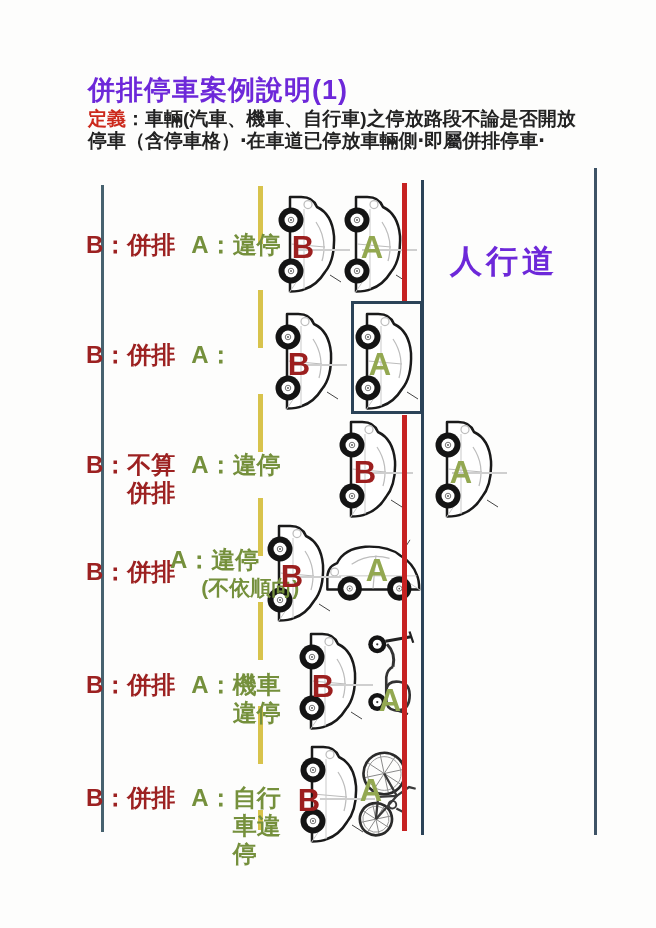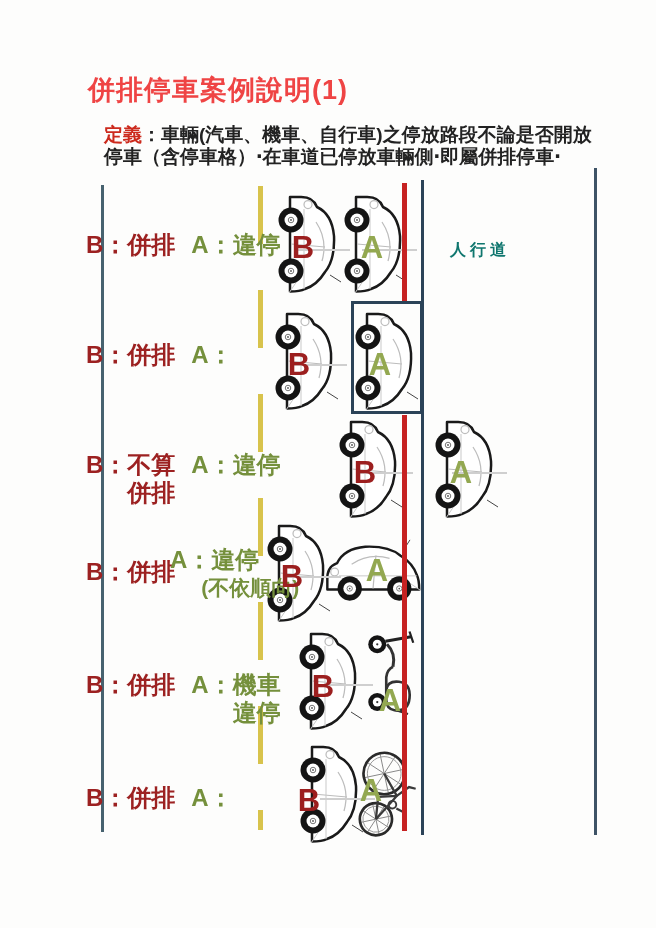--- a/index.html
+++ b/index.html
@@ -4,24 +4,24 @@
 <style>
   html,body{margin:0;padding:0;background:#e8e8e8;}
   .canvas{
     position:relative;width:656px;height:928px;margin:0 auto;
     background:#fdfdfc;overflow:hidden;
     font-family:"Liberation Sans","DejaVu Sans",sans-serif;
   }
   
   .title{
     position:absolute;left:88px;top:72px;margin:0;
-    font-size:27px;font-weight:700;color:#ef4444;letter-spacing:1px;
+    font-size:27px;font-weight:700;color:#6d28d9;letter-spacing:1px;
   }
   .definition{
-    position:absolute;left:88px;top:108px;margin:16px;width:500px;
+    position:absolute;left:88px;top:108px;margin:0;width:500px;
     font-size:19px;font-weight:700;line-height:22px;color:#222;
   }
   .definition .def-label{color:#cc2a1d;}
   
   .vline{position:absolute;z-index:2;}
   .road-edge{left:101px;top:185px;width:3px;height:647px;background:#47626f;}
   .lane-dash{
     left:258px;top:186px;width:5px;height:644px;
     background:repeating-linear-gradient(180deg,#d8c34c 0 58px,transparent 58px 104px);
   }
@@ -38,21 +38,21 @@
     position:absolute;z-index:3;display:flex;gap:16px;
     font-size:24px;font-weight:700;line-height:28px;white-space:nowrap;
   }
   .rl .part{display:flex;align-items:flex-start;}
   .rl .red{color:#9c2121;}
   .rl .green{color:#75903c;}
   .rl .desc{white-space:pre-line;display:inline-block;vertical-align:top;}
   .note{display:block;font-size:21px;margin-left:-10px;white-space:nowrap;}
   .sidewalk-label{
     position:absolute;left:450px;top:240px;z-index:3;
-    font-size:16px;font-weight:700;color:#0f766e;letter-spacing:4px;
+    font-size:32px;font-weight:700;color:#6d28d9;letter-spacing:4px;
   }
   
   .car-v{position:absolute;width:108px;height:72px;z-index:1;transform:rotate(90deg);}
   .car-h{position:absolute;width:106px;height:70px;z-index:1;}
   .car-v svg,.car-h svg,.moto svg,.bike svg{width:100%;height:100%;display:block;}
   .moto{position:absolute;left:366px;top:629px;width:54px;height:98px;z-index:1;}
   .bike{position:absolute;left:350px;top:750px;width:78px;height:92px;z-index:1;}
   .tick{position:absolute;height:2px;width:55px;background:#cfcfcf;z-index:1;}
   .vl{
     position:absolute;z-index:3;font-size:31px;font-weight:700;
@@ -276,20 +276,23 @@
 違停</span>
       </span>
   </div>
   <div class="rl" style="left:86px;top:784px">
     <span class="part red">
         <span>B：</span>
         <span class="desc">併排</span>
       </span>
     <span class="part green">
         <span>A：</span>
+        <span class="desc">自行
+車違
+停</span>
       </span>
   </div>
 
   <span class="vl b" style="left:303px;top:247px">B</span>
   <span class="vl a" style="left:372px;top:247px">A</span>
   <span class="vl b" style="left:299px;top:364px">B</span>
   <span class="vl a" style="left:380px;top:364px">A</span>
   <span class="vl b" style="left:365px;top:472px">B</span>
   <span class="vl a" style="left:461px;top:472px">A</span>
   <span class="vl b" style="left:292px;top:576px">B</span>

